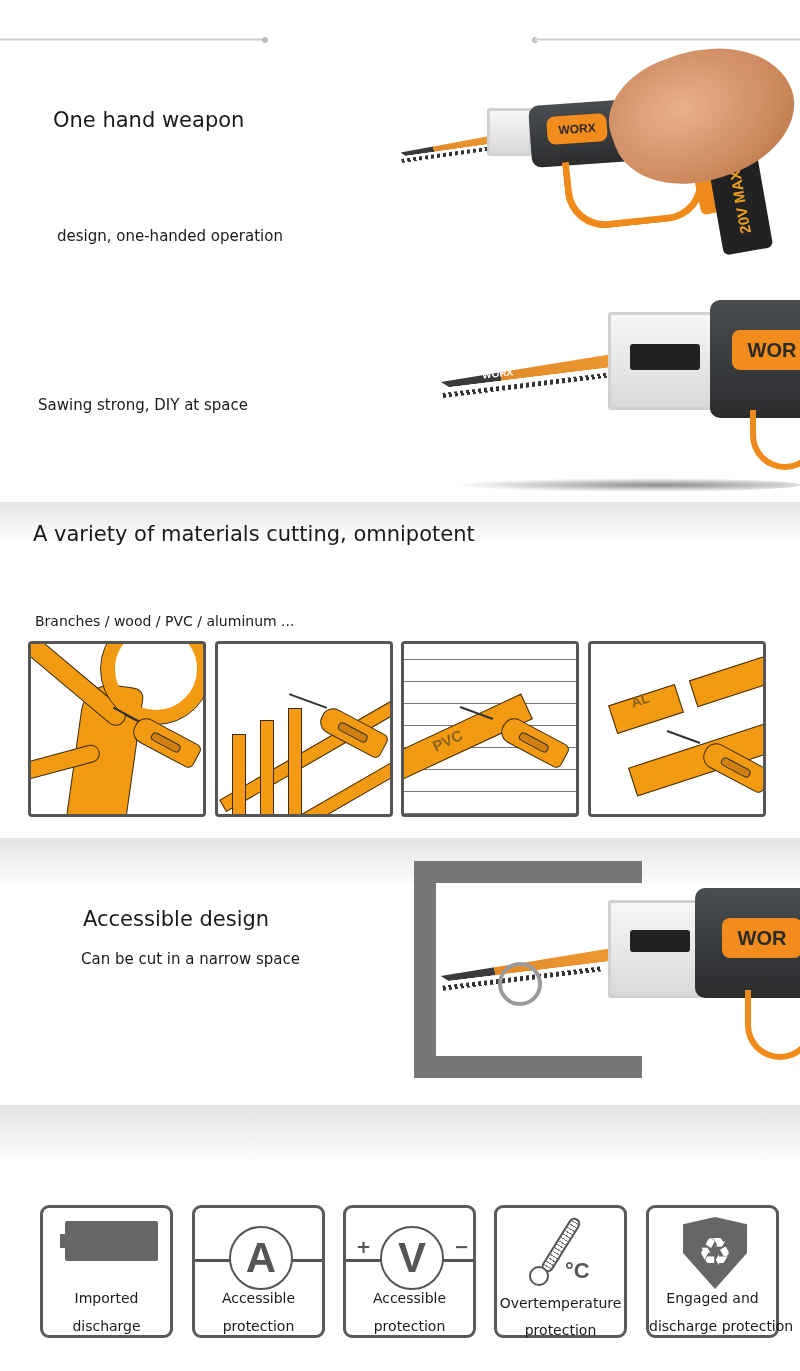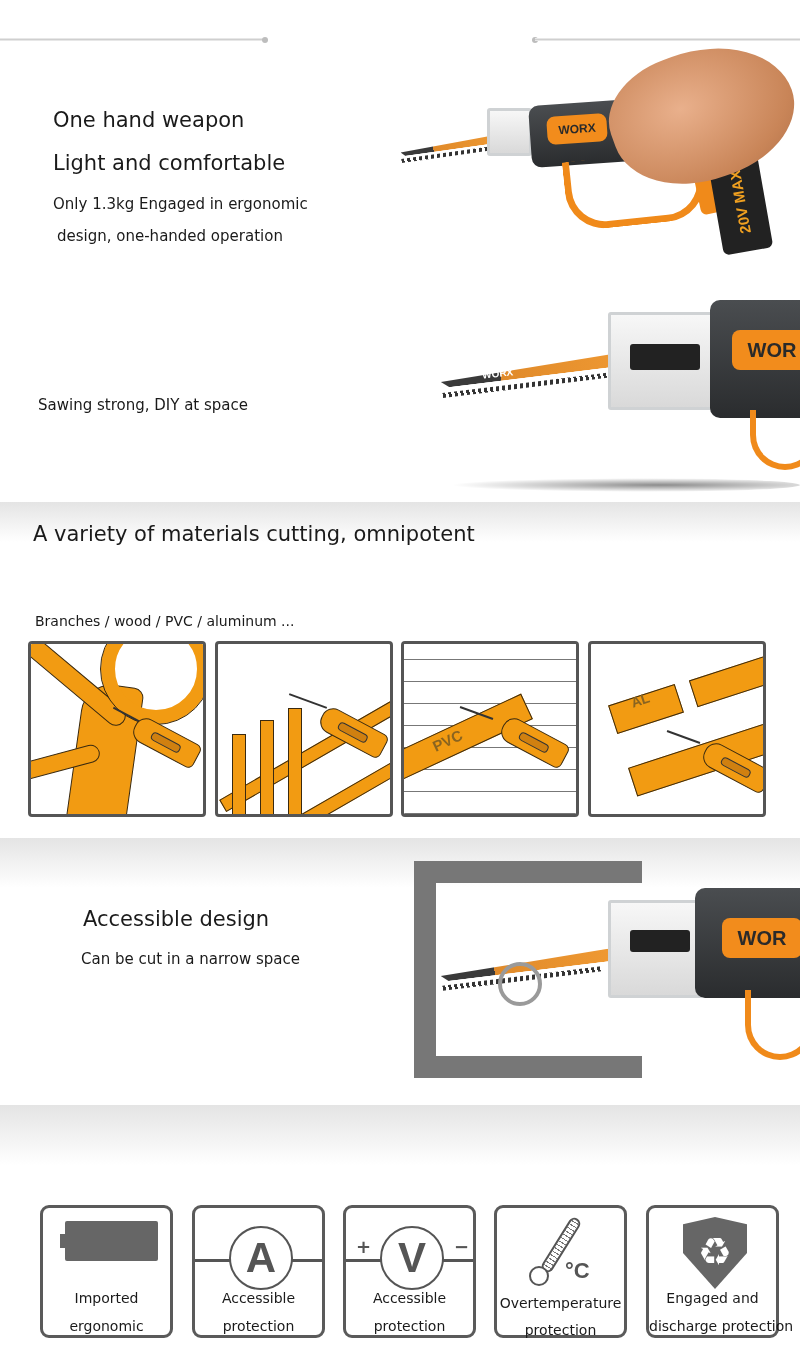--- a/index.html
+++ b/index.html
@@ -60,22 +60,20 @@
 
 <div id="header" class="abs">
   <div class="hline l"></div>
   <div class="hdot" style="left:262px"></div>
   <div class="hdot" style="left:532px"></div>
   <div class="hline r"></div>
 </div>
 
 <div class="abs" style="left:0;top:60px;width:800px;height:240px">
   <div class="abs t1" style="left:53px;top:48px">One hand weapon</div>
-  <div class="abs t1" style="left:53px;top:91px">Light and comfortable</div>
-  <div class="abs t2" style="left:53px;top:135px">Only 1.3kg  Engaged in ergonomic</div>
   <div class="abs t2" style="left:57px;top:167px">design, one-handed operation</div>
 
   <div class="abs" style="left:395px;top:0;width:405px;height:240px">
     <div class="blade" style="left:5px;top:80px;width:110px;transform:rotate(-8deg)"></div>
     <div class="teeth" style="left:6px;top:92px;width:100px;transform:rotate(-8deg)"></div>
     <div class="guard" style="left:92px;top:48px;width:45px;height:48px"></div>
     <div class="body-dark" style="left:135px;top:40px;width:175px;height:62px;transform:rotate(-4deg)"></div>
     <div class="badge-worx" style="left:152px;top:55px;width:60px;height:28px;font-size:12px;transform:rotate(-4deg)">WORX</div>
     <div class="handle-loop" style="left:170px;top:95px;width:140px;height:70px;transform:rotate(-6deg)"></div>
     <div class="battery" style="left:300px;top:90px;width:60px;height:60px;transform:rotate(-12deg)"></div>
@@ -156,21 +154,21 @@
   <div class="badge-worx" style="left:282px;top:38px;width:80px;height:40px;font-size:20px">WOR</div>
   <div class="handle-loop" style="left:305px;top:110px;width:70px;height:70px;border-width:6px"></div>
 </div>
 
 <div class="band" style="top:1105px;height:60px"></div>
 
 <div class="card" style="left:40px">
   <div class="abs" style="left:17px;top:26px;width:5px;height:14px;background:#666"></div>
   <div class="abs" style="left:22px;top:13px;width:93px;height:40px;background:#666;border-radius:2px"></div>
   <div class="card-text" style="top:82px">Imported</div>
-  <div class="card-text" style="top:110px">ergonomic</div>
+  <div class="card-text" style="top:110px">discharge</div>
 </div>
 
 <div class="card" style="left:192px">
   <div class="card-hline" style="left:0;top:51px;width:100%"></div>
   <div class="icon-circle" style="left:34px;top:18px;width:64px;height:64px;font-size:42px">A</div>
   <div class="card-text" style="top:82px">Accessible</div>
   <div class="card-text" style="top:110px">protection</div>
 </div>
 
 <div class="card" style="left:343px">

